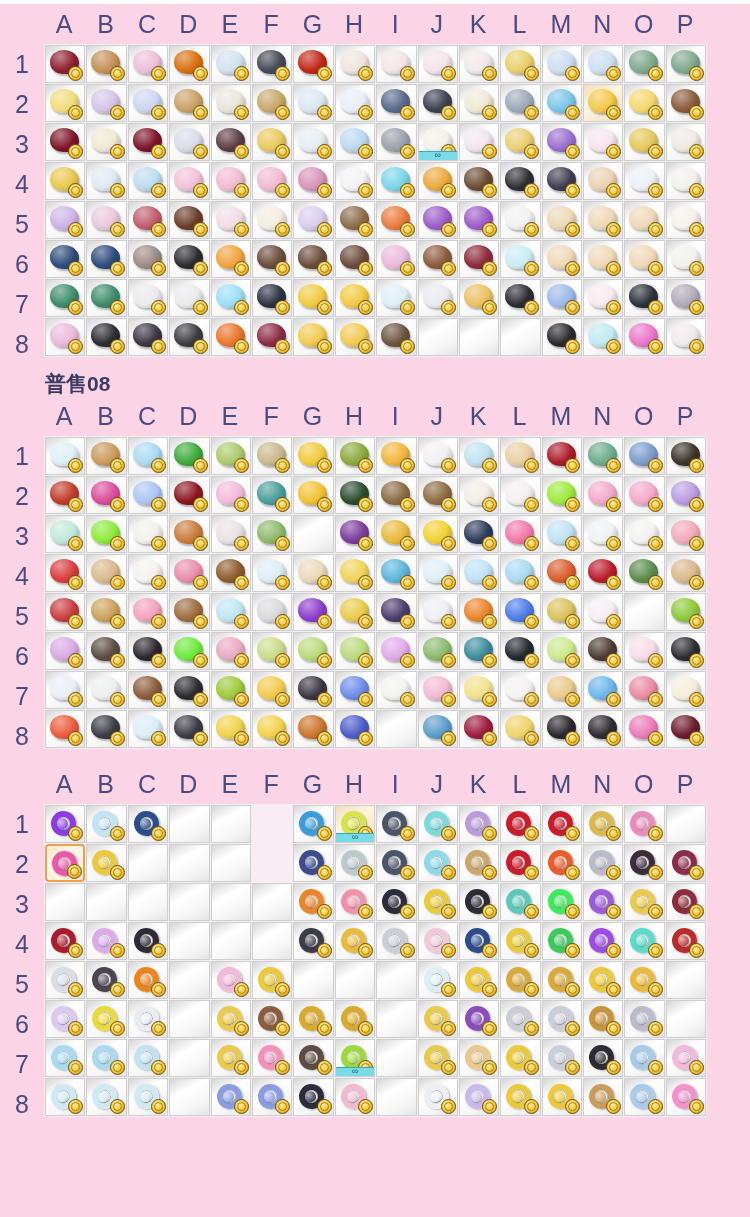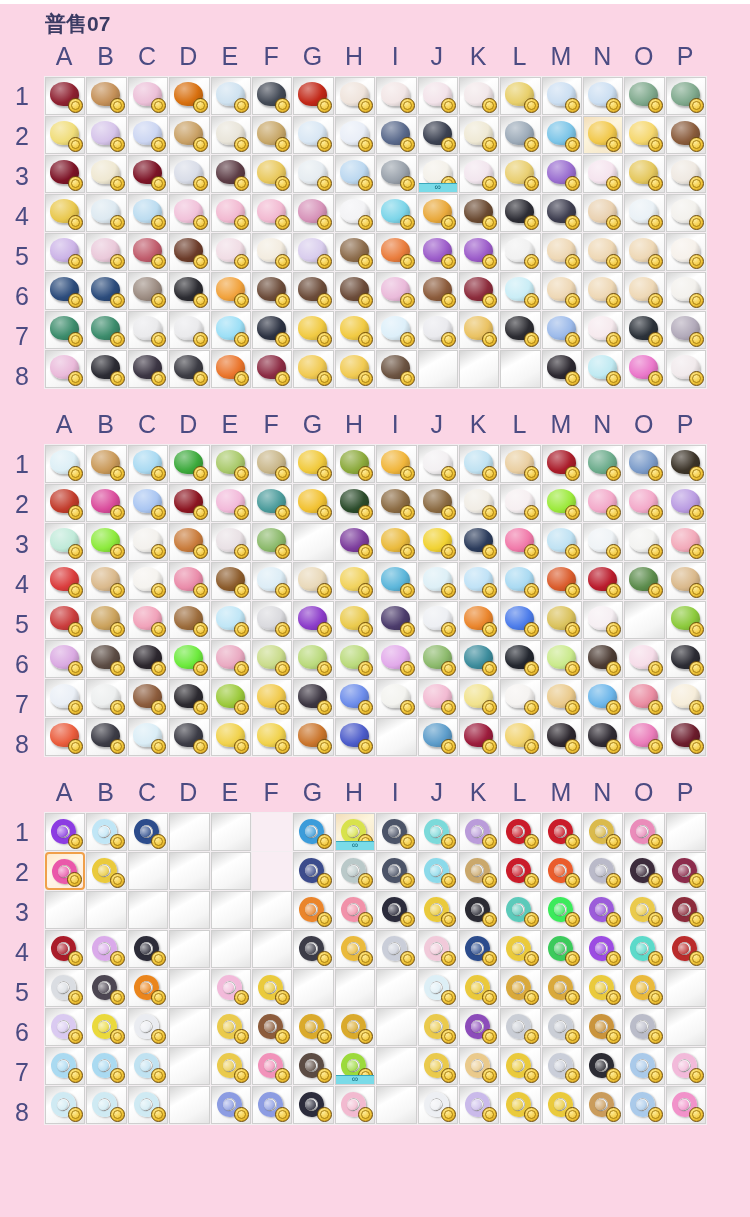--- a/index.html
+++ b/index.html
@@ -67,21 +67,20 @@
     color:#0e6678;font-size:9px;line-height:7px;text-align:center;
     letter-spacing:0;overflow:hidden;
   }
 </style>
 </head>
 <body>
 
 <div class="topbar"></div>
 <main id="sections">
     <section class="section">
-      <h2 class="section-title">普售07</h2>
       <div class="header-row">
         <div class="col-h">A</div>
         <div class="col-h">B</div>
         <div class="col-h">C</div>
         <div class="col-h">D</div>
         <div class="col-h">E</div>
         <div class="col-h">F</div>
         <div class="col-h">G</div>
         <div class="col-h">H</div>
         <div class="col-h">I</div>
@@ -615,20 +614,574 @@
             <div class="cell slot">
               <div class="blob" style="background: radial-gradient(circle at 35% 28%, rgb(220, 243, 248), rgb(192, 234, 242) 55%, rgb(134, 164, 169));"></div>
               <div class="coin"></div>
             </div>
             <div class="cell slot">
               <div class="blob" style="background: radial-gradient(circle at 35% 28%, rgb(243, 180, 226), rgb(234, 119, 202) 55%, rgb(164, 83, 141));"></div>
               <div class="coin"></div>
             </div>
             <div class="cell slot">
               <div class="blob" style="background: radial-gradient(circle at 35% 28%, rgb(247, 243, 245), rgb(241, 234, 236) 55%, rgb(169, 164, 165));"></div>
+              <div class="coin"></div>
+            </div>
+          </div>
+        </div>
+      </div>
+    </section>
+    <section class="section">
+      <h2 class="section-title">普售08</h2>
+      <div class="header-row">
+        <div class="col-h">A</div>
+        <div class="col-h">B</div>
+        <div class="col-h">C</div>
+        <div class="col-h">D</div>
+        <div class="col-h">E</div>
+        <div class="col-h">F</div>
+        <div class="col-h">G</div>
+        <div class="col-h">H</div>
+        <div class="col-h">I</div>
+        <div class="col-h">J</div>
+        <div class="col-h">K</div>
+        <div class="col-h">L</div>
+        <div class="col-h">M</div>
+        <div class="col-h">N</div>
+        <div class="col-h">O</div>
+        <div class="col-h">P</div>
+      </div>
+      <div class="sec-body">
+        <div class="labels-col">
+          <div class="row-label">1</div>
+          <div class="row-label">2</div>
+          <div class="row-label">3</div>
+          <div class="row-label">4</div>
+          <div class="row-label">5</div>
+          <div class="row-label">6</div>
+          <div class="row-label">7</div>
+          <div class="row-label">8</div>
+        </div>
+        <div class="grid">
+          <div class="grid-row">
+            <div class="cell slot">
+              <div class="blob" style="background: radial-gradient(circle at 35% 28%, rgb(236, 246, 250), rgb(221, 239, 246) 55%, rgb(155, 167, 172));"></div>
+              <div class="coin"></div>
+            </div>
+            <div class="cell slot">
+              <div class="blob" style="background: radial-gradient(circle at 35% 28%, rgb(226, 199, 164), rgb(202, 154, 90) 55%, rgb(141, 108, 63));"></div>
+              <div class="coin"></div>
+            </div>
+            <div class="cell slot">
+              <div class="blob" style="background: radial-gradient(circle at 35% 28%, rgb(208, 235, 248), rgb(170, 218, 242) 55%, rgb(119, 153, 169));"></div>
+              <div class="coin"></div>
+            </div>
+            <div class="cell slot">
+              <div class="blob" style="background: radial-gradient(circle at 35% 28%, rgb(148, 208, 148), rgb(60, 170, 60) 55%, rgb(42, 119, 42));"></div>
+              <div class="coin"></div>
+            </div>
+            <div class="cell slot">
+              <div class="blob" style="background: radial-gradient(circle at 35% 28%, rgb(208, 226, 174), rgb(170, 202, 108) 55%, rgb(119, 141, 76));"></div>
+              <div class="coin"></div>
+            </div>
+            <div class="cell slot">
+              <div class="blob" style="background: radial-gradient(circle at 35% 28%, rgb(226, 216, 192), rgb(202, 184, 140) 55%, rgb(141, 129, 98));"></div>
+              <div class="coin"></div>
+            </div>
+            <div class="cell slot">
+              <div class="blob" style="background: radial-gradient(circle at 35% 28%, rgb(247, 226, 148), rgb(241, 202, 60) 55%, rgb(169, 141, 42));"></div>
+              <div class="coin"></div>
+            </div>
+            <div class="cell slot">
+              <div class="blob" style="background: radial-gradient(circle at 35% 28%, rgb(192, 208, 148), rgb(140, 170, 60) 55%, rgb(98, 119, 42));"></div>
+              <div class="coin"></div>
+            </div>
+            <div class="cell slot">
+              <div class="blob" style="background: radial-gradient(circle at 35% 28%, rgb(247, 215, 148), rgb(241, 182, 60) 55%, rgb(169, 127, 42));"></div>
+              <div class="coin"></div>
+            </div>
+            <div class="cell slot">
+              <div class="blob" style="background: radial-gradient(circle at 35% 28%, rgb(248, 247, 248), rgb(243, 240, 242) 55%, rgb(170, 168, 169));"></div>
+              <div class="coin"></div>
+            </div>
+            <div class="cell slot">
+              <div class="blob" style="background: radial-gradient(circle at 35% 28%, rgb(220, 239, 248), rgb(192, 226, 242) 55%, rgb(134, 158, 169));"></div>
+              <div class="coin"></div>
+            </div>
+            <div class="cell slot">
+              <div class="blob" style="background: radial-gradient(circle at 35% 28%, rgb(243, 229, 204), rgb(234, 207, 162) 55%, rgb(164, 145, 113));"></div>
+              <div class="coin"></div>
+            </div>
+            <div class="cell slot">
+              <div class="blob" style="background: radial-gradient(circle at 35% 28%, rgb(208, 130, 138), rgb(170, 28, 42) 55%, rgb(119, 20, 29));"></div>
+              <div class="coin"></div>
+            </div>
+            <div class="cell slot">
+              <div class="blob" style="background: radial-gradient(circle at 35% 28%, rgb(174, 209, 192), rgb(108, 172, 140) 55%, rgb(76, 120, 98));"></div>
+              <div class="coin"></div>
+            </div>
+            <div class="cell slot">
+              <div class="blob" style="background: radial-gradient(circle at 35% 28%, rgb(183, 201, 226), rgb(124, 156, 202) 55%, rgb(87, 109, 141));"></div>
+              <div class="coin"></div>
+            </div>
+            <div class="cell slot">
+              <div class="blob" style="background: radial-gradient(circle at 35% 28%, rgb(148, 143, 137), rgb(60, 52, 41) 55%, rgb(42, 36, 29));"></div>
+              <div class="coin"></div>
+            </div>
+          </div>
+          <div class="grid-row">
+            <div class="cell slot">
+              <div class="blob" style="background: radial-gradient(circle at 35% 28%, rgb(221, 148, 139), rgb(194, 60, 44) 55%, rgb(136, 42, 31));"></div>
+              <div class="coin"></div>
+            </div>
+            <div class="cell slot">
+              <div class="blob" style="background: radial-gradient(circle at 35% 28%, rgb(235, 157, 201), rgb(218, 76, 156) 55%, rgb(153, 53, 109));"></div>
+              <div class="coin"></div>
+            </div>
+            <div class="cell slot">
+              <div class="blob" style="background: radial-gradient(circle at 35% 28%, rgb(208, 224, 248), rgb(170, 198, 242) 55%, rgb(119, 139, 169));"></div>
+              <div class="coin"></div>
+            </div>
+            <div class="cell slot">
+              <div class="blob" style="background: radial-gradient(circle at 35% 28%, rgb(192, 127, 133), rgb(140, 22, 34) 55%, rgb(98, 15, 24));"></div>
+              <div class="coin"></div>
+            </div>
+            <div class="cell slot">
+              <div class="blob" style="background: radial-gradient(circle at 35% 28%, rgb(248, 217, 235), rgb(242, 186, 218) 55%, rgb(169, 130, 153));"></div>
+              <div class="coin"></div>
+            </div>
+            <div class="cell slot">
+              <div class="blob" style="background: radial-gradient(circle at 35% 28%, rgb(157, 201, 201), rgb(76, 156, 156) 55%, rgb(53, 109, 109));"></div>
+              <div class="coin"></div>
+            </div>
+            <div class="cell slot">
+              <div class="blob" style="background: radial-gradient(circle at 35% 28%, rgb(248, 221, 142), rgb(242, 194, 50) 55%, rgb(169, 136, 35));"></div>
+              <div class="coin"></div>
+            </div>
+            <div class="cell slot">
+              <div class="blob" style="background: radial-gradient(circle at 35% 28%, rgb(139, 157, 139), rgb(44, 76, 44) 55%, rgb(31, 53, 31));"></div>
+              <div class="coin"></div>
+            </div>
+            <div class="cell slot">
+              <div class="blob" style="background: radial-gradient(circle at 35% 28%, rgb(192, 174, 152), rgb(140, 108, 68) 55%, rgb(98, 76, 48));"></div>
+              <div class="coin"></div>
+            </div>
+            <div class="cell slot">
+              <div class="blob" style="background: radial-gradient(circle at 35% 28%, rgb(192, 174, 152), rgb(140, 108, 68) 55%, rgb(98, 76, 48));"></div>
+              <div class="coin"></div>
+            </div>
+            <div class="cell slot">
+              <div class="blob" style="background: radial-gradient(circle at 35% 28%, rgb(247, 245, 241), rgb(241, 237, 229) 55%, rgb(169, 166, 160));"></div>
+              <div class="coin"></div>
+            </div>
+            <div class="cell slot">
+              <div class="blob" style="background: radial-gradient(circle at 35% 28%, rgb(250, 246, 247), rgb(246, 239, 241) 55%, rgb(172, 167, 169));"></div>
+              <div class="coin"></div>
+            </div>
+            <div class="cell slot">
+              <div class="blob" style="background: radial-gradient(circle at 35% 28%, rgb(201, 243, 148), rgb(156, 234, 60) 55%, rgb(109, 164, 42));"></div>
+              <div class="coin"></div>
+            </div>
+            <div class="cell slot">
+              <div class="blob" style="background: radial-gradient(circle at 35% 28%, rgb(248, 208, 226), rgb(243, 170, 202) 55%, rgb(170, 119, 141));"></div>
+              <div class="coin"></div>
+            </div>
+            <div class="cell slot">
+              <div class="blob" style="background: radial-gradient(circle at 35% 28%, rgb(248, 208, 226), rgb(243, 170, 202) 55%, rgb(170, 119, 141));"></div>
+              <div class="coin"></div>
+            </div>
+            <div class="cell slot">
+              <div class="blob" style="background: radial-gradient(circle at 35% 28%, rgb(217, 201, 239), rgb(186, 156, 226) 55%, rgb(130, 109, 158));"></div>
+              <div class="coin"></div>
+            </div>
+          </div>
+          <div class="grid-row">
+            <div class="cell slot">
+              <div class="blob" style="background: radial-gradient(circle at 35% 28%, rgb(220, 243, 234), rgb(192, 234, 217) 55%, rgb(134, 164, 152));"></div>
+              <div class="coin"></div>
+            </div>
+            <div class="cell slot">
+              <div class="blob" style="background: radial-gradient(circle at 35% 28%, rgb(192, 243, 148), rgb(140, 234, 60) 55%, rgb(98, 164, 42));"></div>
+              <div class="coin"></div>
+            </div>
+            <div class="cell slot">
+              <div class="blob" style="background: radial-gradient(circle at 35% 28%, rgb(248, 247, 245), rgb(243, 241, 237) 55%, rgb(170, 169, 166));"></div>
+              <div class="coin"></div>
+            </div>
+            <div class="cell slot">
+              <div class="blob" style="background: radial-gradient(circle at 35% 28%, rgb(225, 183, 148), rgb(201, 124, 60) 55%, rgb(141, 87, 42));"></div>
+              <div class="coin"></div>
+            </div>
+            <div class="cell slot">
+              <div class="blob" style="background: radial-gradient(circle at 35% 28%, rgb(243, 239, 241), rgb(233, 225, 229) 55%, rgb(163, 158, 160));"></div>
+              <div class="coin"></div>
+            </div>
+            <div class="cell slot">
+              <div class="blob" style="background: radial-gradient(circle at 35% 28%, rgb(192, 217, 174), rgb(140, 186, 108) 55%, rgb(98, 130, 76));"></div>
+              <div class="coin"></div>
+            </div>
+            <div class="cell slot"></div>
+            <div class="cell slot">
+              <div class="blob" style="background: radial-gradient(circle at 35% 28%, rgb(183, 148, 201), rgb(124, 60, 156) 55%, rgb(87, 42, 109));"></div>
+              <div class="coin"></div>
+            </div>
+            <div class="cell slot">
+              <div class="blob" style="background: radial-gradient(circle at 35% 28%, rgb(243, 217, 148), rgb(234, 186, 60) 55%, rgb(164, 130, 42));"></div>
+              <div class="coin"></div>
+            </div>
+            <div class="cell slot">
+              <div class="blob" style="background: radial-gradient(circle at 35% 28%, rgb(247, 230, 142), rgb(241, 210, 50) 55%, rgb(169, 147, 35));"></div>
+              <div class="coin"></div>
+            </div>
+            <div class="cell slot">
+              <div class="blob" style="background: radial-gradient(circle at 35% 28%, rgb(139, 148, 165), rgb(44, 60, 92) 55%, rgb(31, 42, 64));"></div>
+              <div class="coin"></div>
+            </div>
+            <div class="cell slot">
+              <div class="blob" style="background: radial-gradient(circle at 35% 28%, rgb(247, 182, 208), rgb(241, 122, 170) 55%, rgb(169, 85, 119));"></div>
+              <div class="coin"></div>
+            </div>
+            <div class="cell slot">
+              <div class="blob" style="background: radial-gradient(circle at 35% 28%, rgb(220, 239, 248), rgb(192, 226, 243) 55%, rgb(134, 158, 170));"></div>
+              <div class="coin"></div>
+            </div>
+            <div class="cell slot">
+              <div class="blob" style="background: radial-gradient(circle at 35% 28%, rgb(246, 248, 250), rgb(239, 243, 246) 55%, rgb(167, 170, 172));"></div>
+              <div class="coin"></div>
+            </div>
+            <div class="cell slot">
+              <div class="blob" style="background: radial-gradient(circle at 35% 28%, rgb(248, 248, 247), rgb(243, 243, 241) 55%, rgb(170, 170, 169));"></div>
+              <div class="coin"></div>
+            </div>
+            <div class="cell slot">
+              <div class="blob" style="background: radial-gradient(circle at 35% 28%, rgb(248, 208, 217), rgb(242, 170, 186) 55%, rgb(169, 119, 130));"></div>
+              <div class="coin"></div>
+            </div>
+          </div>
+          <div class="grid-row">
+            <div class="cell slot">
+              <div class="blob" style="background: radial-gradient(circle at 35% 28%, rgb(235, 148, 148), rgb(218, 60, 60) 55%, rgb(153, 42, 42));"></div>
+              <div class="coin"></div>
+            </div>
+            <div class="cell slot">
+              <div class="blob" style="background: radial-gradient(circle at 35% 28%, rgb(235, 217, 192), rgb(218, 185, 140) 55%, rgb(153, 130, 98));"></div>
+              <div class="coin"></div>
+            </div>
+            <div class="cell slot">
+              <div class="blob" style="background: radial-gradient(circle at 35% 28%, rgb(250, 248, 246), rgb(245, 243, 239) 55%, rgb(172, 170, 167));"></div>
+              <div class="coin"></div>
+            </div>
+            <div class="cell slot">
+              <div class="blob" style="background: radial-gradient(circle at 35% 28%, rgb(243, 192, 208), rgb(234, 140, 170) 55%, rgb(164, 98, 119));"></div>
+              <div class="coin"></div>
+            </div>
+            <div class="cell slot">
+              <div class="blob" style="background: radial-gradient(circle at 35% 28%, rgb(192, 165, 139), rgb(140, 92, 44) 55%, rgb(98, 64, 31));"></div>
+              <div class="coin"></div>
+            </div>
+            <div class="cell slot">
+              <div class="blob" style="background: radial-gradient(circle at 35% 28%, rgb(236, 245, 250), rgb(221, 237, 246) 55%, rgb(155, 166, 172));"></div>
+              <div class="coin"></div>
+            </div>
+            <div class="cell slot">
+              <div class="blob" style="background: radial-gradient(circle at 35% 28%, rgb(243, 234, 217), rgb(233, 217, 186) 55%, rgb(163, 152, 130));"></div>
+              <div class="coin"></div>
+            </div>
+            <div class="cell slot">
+              <div class="blob" style="background: radial-gradient(circle at 35% 28%, rgb(247, 230, 165), rgb(241, 210, 92) 55%, rgb(169, 147, 64));"></div>
+              <div class="coin"></div>
+            </div>
+            <div class="cell slot">
+              <div class="blob" style="background: radial-gradient(circle at 35% 28%, rgb(165, 215, 235), rgb(92, 182, 218) 55%, rgb(64, 127, 153));"></div>
+              <div class="coin"></div>
+            </div>
+            <div class="cell slot">
+              <div class="blob" style="background: radial-gradient(circle at 35% 28%, rgb(236, 246, 250), rgb(221, 239, 246) 55%, rgb(155, 167, 172));"></div>
+              <div class="coin"></div>
+            </div>
+            <div class="cell slot">
+              <div class="blob" style="background: radial-gradient(circle at 35% 28%, rgb(220, 239, 250), rgb(192, 226, 246) 55%, rgb(134, 158, 172));"></div>
+              <div class="coin"></div>
+            </div>
+            <div class="cell slot">
+              <div class="blob" style="background: radial-gradient(circle at 35% 28%, rgb(208, 235, 248), rgb(170, 218, 242) 55%, rgb(119, 153, 169));"></div>
+              <div class="coin"></div>
+            </div>
+            <div class="cell slot">
+              <div class="blob" style="background: radial-gradient(circle at 35% 28%, rgb(235, 165, 139), rgb(218, 92, 44) 55%, rgb(153, 64, 31));"></div>
+              <div class="coin"></div>
+            </div>
+            <div class="cell slot">
+              <div class="blob" style="background: radial-gradient(circle at 35% 28%, rgb(217, 130, 139), rgb(186, 28, 44) 55%, rgb(130, 20, 31));"></div>
+              <div class="coin"></div>
+            </div>
+            <div class="cell slot">
+              <div class="blob" style="background: radial-gradient(circle at 35% 28%, rgb(165, 192, 157), rgb(92, 140, 76) 55%, rgb(64, 98, 53));"></div>
+              <div class="coin"></div>
+            </div>
+            <div class="cell slot">
+              <div class="blob" style="background: radial-gradient(circle at 35% 28%, rgb(235, 217, 192), rgb(218, 185, 140) 55%, rgb(153, 130, 98));"></div>
+              <div class="coin"></div>
+            </div>
+          </div>
+          <div class="grid-row">
+            <div class="cell slot">
+              <div class="blob" style="background: radial-gradient(circle at 35% 28%, rgb(226, 148, 148), rgb(202, 60, 60) 55%, rgb(141, 42, 42));"></div>
+              <div class="coin"></div>
+            </div>
+            <div class="cell slot">
+              <div class="blob" style="background: radial-gradient(circle at 35% 28%, rgb(226, 204, 165), rgb(203, 162, 92) 55%, rgb(142, 113, 64));"></div>
+              <div class="coin"></div>
+            </div>
+            <div class="cell slot">
+              <div class="blob" style="background: radial-gradient(circle at 35% 28%, rgb(247, 204, 217), rgb(241, 162, 186) 55%, rgb(169, 113, 130));"></div>
+              <div class="coin"></div>
+            </div>
+            <div class="cell slot">
+              <div class="blob" style="background: radial-gradient(circle at 35% 28%, rgb(201, 174, 148), rgb(156, 108, 60) 55%, rgb(109, 76, 42));"></div>
+              <div class="coin"></div>
+            </div>
+            <div class="cell slot">
+              <div class="blob" style="background: radial-gradient(circle at 35% 28%, rgb(220, 241, 250), rgb(192, 230, 246) 55%, rgb(134, 161, 172));"></div>
+              <div class="coin"></div>
+            </div>
+            <div class="cell slot">
+              <div class="blob" style="background: radial-gradient(circle at 35% 28%, rgb(235, 235, 237), rgb(218, 218, 222) 55%, rgb(153, 153, 155));"></div>
+              <div class="coin"></div>
+            </div>
+            <div class="cell slot">
+              <div class="blob" style="background: radial-gradient(circle at 35% 28%, rgb(192, 148, 226), rgb(140, 60, 202) 55%, rgb(98, 42, 141));"></div>
+              <div class="coin"></div>
+            </div>
+            <div class="cell slot">
+              <div class="blob" style="background: radial-gradient(circle at 35% 28%, rgb(243, 226, 157), rgb(234, 202, 76) 55%, rgb(164, 141, 53));"></div>
+              <div class="coin"></div>
+            </div>
+            <div class="cell slot">
+              <div class="blob" style="background: radial-gradient(circle at 35% 28%, rgb(157, 148, 174), rgb(76, 60, 108) 55%, rgb(53, 42, 76));"></div>
+              <div class="coin"></div>
+            </div>
+            <div class="cell slot">
+              <div class="blob" style="background: radial-gradient(circle at 35% 28%, rgb(245, 246, 248), rgb(237, 239, 243) 55%, rgb(166, 167, 170));"></div>
+              <div class="coin"></div>
+            </div>
+            <div class="cell slot">
+              <div class="blob" style="background: radial-gradient(circle at 35% 28%, rgb(243, 188, 139), rgb(234, 133, 44) 55%, rgb(164, 93, 31));"></div>
+              <div class="coin"></div>
+            </div>
+            <div class="cell slot">
+              <div class="blob" style="background: radial-gradient(circle at 35% 28%, rgb(157, 183, 243), rgb(76, 124, 234) 55%, rgb(53, 87, 164));"></div>
+              <div class="coin"></div>
+            </div>
+            <div class="cell slot">
+              <div class="blob" style="background: radial-gradient(circle at 35% 28%, rgb(235, 221, 165), rgb(218, 194, 92) 55%, rgb(153, 136, 64));"></div>
+              <div class="coin"></div>
+            </div>
+            <div class="cell slot">
+              <div class="blob" style="background: radial-gradient(circle at 35% 28%, rgb(250, 246, 248), rgb(246, 239, 243) 55%, rgb(172, 167, 170));"></div>
+              <div class="coin"></div>
+            </div>
+            <div class="cell slot"></div>
+            <div class="cell slot">
+              <div class="blob" style="background: radial-gradient(circle at 35% 28%, rgb(192, 226, 148), rgb(140, 202, 60) 55%, rgb(98, 141, 42));"></div>
+              <div class="coin"></div>
+            </div>
+          </div>
+          <div class="grid-row">
+            <div class="cell slot">
+              <div class="blob" style="background: radial-gradient(circle at 35% 28%, rgb(235, 208, 239), rgb(218, 170, 226) 55%, rgb(153, 119, 158));"></div>
+              <div class="coin"></div>
+            </div>
+            <div class="cell slot">
+              <div class="blob" style="background: radial-gradient(circle at 35% 28%, rgb(165, 157, 152), rgb(92, 76, 68) 55%, rgb(64, 53, 48));"></div>
+              <div class="coin"></div>
+            </div>
+            <div class="cell slot">
+              <div class="blob" style="background: radial-gradient(circle at 35% 28%, rgb(139, 136, 140), rgb(44, 39, 46) 55%, rgb(31, 27, 32));"></div>
+              <div class="coin"></div>
+            </div>
+            <div class="cell slot">
+              <div class="blob" style="background: radial-gradient(circle at 35% 28%, rgb(174, 243, 148), rgb(108, 234, 60) 55%, rgb(76, 164, 42));"></div>
+              <div class="coin"></div>
+            </div>
+            <div class="cell slot">
+              <div class="blob" style="background: radial-gradient(circle at 35% 28%, rgb(243, 208, 221), rgb(234, 170, 194) 55%, rgb(164, 119, 136));"></div>
+              <div class="coin"></div>
+            </div>
+            <div class="cell slot">
+              <div class="blob" style="background: radial-gradient(circle at 35% 28%, rgb(226, 236, 192), rgb(202, 220, 140) 55%, rgb(141, 154, 98));"></div>
+              <div class="coin"></div>
+            </div>
+            <div class="cell slot">
+              <div class="blob" style="background: radial-gradient(circle at 35% 28%, rgb(217, 235, 183), rgb(186, 218, 124) 55%, rgb(130, 153, 87));"></div>
+              <div class="coin"></div>
+            </div>
+            <div class="cell slot">
+              <div class="blob" style="background: radial-gradient(circle at 35% 28%, rgb(217, 235, 183), rgb(186, 218, 124) 55%, rgb(130, 153, 87));"></div>
+              <div class="coin"></div>
+            </div>
+            <div class="cell slot">
+              <div class="blob" style="background: radial-gradient(circle at 35% 28%, rgb(239, 208, 243), rgb(226, 170, 234) 55%, rgb(158, 119, 164));"></div>
+              <div class="coin"></div>
+            </div>
+            <div class="cell slot">
+              <div class="blob" style="background: radial-gradient(circle at 35% 28%, rgb(192, 217, 174), rgb(140, 186, 108) 55%, rgb(98, 130, 76));"></div>
+              <div class="coin"></div>
+            </div>
+            <div class="cell slot">
+              <div class="blob" style="background: radial-gradient(circle at 35% 28%, rgb(148, 192, 201), rgb(60, 140, 156) 55%, rgb(42, 98, 109));"></div>
+              <div class="coin"></div>
+            </div>
+            <div class="cell slot">
+              <div class="blob" style="background: radial-gradient(circle at 35% 28%, rgb(134, 136, 141), rgb(35, 39, 47) 55%, rgb(25, 27, 33));"></div>
+              <div class="coin"></div>
+            </div>
+            <div class="cell slot">
+              <div class="blob" style="background: radial-gradient(circle at 35% 28%, rgb(226, 243, 192), rgb(202, 234, 140) 55%, rgb(141, 164, 98));"></div>
+              <div class="coin"></div>
+            </div>
+            <div class="cell slot">
+              <div class="blob" style="background: radial-gradient(circle at 35% 28%, rgb(157, 148, 143), rgb(76, 60, 52) 55%, rgb(53, 42, 36));"></div>
+              <div class="coin"></div>
+            </div>
+            <div class="cell slot">
+              <div class="blob" style="background: radial-gradient(circle at 35% 28%, rgb(250, 236, 243), rgb(246, 221, 233) 55%, rgb(172, 155, 163));"></div>
+              <div class="coin"></div>
+            </div>
+            <div class="cell slot">
+              <div class="blob" style="background: radial-gradient(circle at 35% 28%, rgb(139, 139, 143), rgb(44, 44, 52) 55%, rgb(31, 31, 36));"></div>
+              <div class="coin"></div>
+            </div>
+          </div>
+          <div class="grid-row">
+            <div class="cell slot">
+              <div class="blob" style="background: radial-gradient(circle at 35% 28%, rgb(243, 246, 250), rgb(234, 239, 246) 55%, rgb(164, 167, 172));"></div>
+              <div class="coin"></div>
+            </div>
+            <div class="cell slot">
+              <div class="blob" style="background: radial-gradient(circle at 35% 28%, rgb(245, 246, 246), rgb(237, 239, 239) 55%, rgb(166, 167, 167));"></div>
+              <div class="coin"></div>
+            </div>
+            <div class="cell slot">
+              <div class="blob" style="background: radial-gradient(circle at 35% 28%, rgb(192, 165, 148), rgb(140, 92, 60) 55%, rgb(98, 64, 42));"></div>
+              <div class="coin"></div>
+            </div>
+            <div class="cell slot">
+              <div class="blob" style="background: radial-gradient(circle at 35% 28%, rgb(139, 138, 141), rgb(44, 42, 48) 55%, rgb(31, 29, 34));"></div>
+              <div class="coin"></div>
+            </div>
+            <div class="cell slot">
+              <div class="blob" style="background: radial-gradient(circle at 35% 28%, rgb(201, 226, 148), rgb(156, 202, 60) 55%, rgb(109, 141, 42));"></div>
+              <div class="coin"></div>
+            </div>
+            <div class="cell slot">
+              <div class="blob" style="background: radial-gradient(circle at 35% 28%, rgb(247, 226, 157), rgb(241, 202, 76) 55%, rgb(169, 141, 53));"></div>
+              <div class="coin"></div>
+            </div>
+            <div class="cell slot">
+              <div class="blob" style="background: radial-gradient(circle at 35% 28%, rgb(148, 144, 151), rgb(60, 54, 66) 55%, rgb(42, 38, 46));"></div>
+              <div class="coin"></div>
+            </div>
+            <div class="cell slot">
+              <div class="blob" style="background: radial-gradient(circle at 35% 28%, rgb(174, 192, 243), rgb(108, 140, 234) 55%, rgb(76, 98, 164));"></div>
+              <div class="coin"></div>
+            </div>
+            <div class="cell slot">
+              <div class="blob" style="background: radial-gradient(circle at 35% 28%, rgb(248, 248, 246), rgb(243, 243, 239) 55%, rgb(170, 170, 167));"></div>
+              <div class="coin"></div>
+            </div>
+            <div class="cell slot">
+              <div class="blob" style="background: radial-gradient(circle at 35% 28%, rgb(248, 217, 230), rgb(242, 186, 210) 55%, rgb(169, 130, 147));"></div>
+              <div class="coin"></div>
+            </div>
+            <div class="cell slot">
+              <div class="blob" style="background: radial-gradient(circle at 35% 28%, rgb(247, 239, 192), rgb(241, 226, 140) 55%, rgb(169, 158, 98));"></div>
+              <div class="coin"></div>
+            </div>
+            <div class="cell slot">
+              <div class="blob" style="background: radial-gradient(circle at 35% 28%, rgb(250, 248, 247), rgb(245, 243, 241) 55%, rgb(172, 170, 169));"></div>
+              <div class="coin"></div>
+            </div>
+            <div class="cell slot">
+              <div class="blob" style="background: radial-gradient(circle at 35% 28%, rgb(243, 226, 192), rgb(234, 202, 140) 55%, rgb(164, 141, 98));"></div>
+              <div class="coin"></div>
+            </div>
+            <div class="cell slot">
+              <div class="blob" style="background: radial-gradient(circle at 35% 28%, rgb(174, 215, 243), rgb(108, 182, 234) 55%, rgb(76, 127, 164));"></div>
+              <div class="coin"></div>
+            </div>
+            <div class="cell slot">
+              <div class="blob" style="background: radial-gradient(circle at 35% 28%, rgb(243, 192, 204), rgb(234, 140, 162) 55%, rgb(164, 98, 113));"></div>
+              <div class="coin"></div>
+            </div>
+            <div class="cell slot">
+              <div class="blob" style="background: radial-gradient(circle at 35% 28%, rgb(250, 245, 235), rgb(246, 237, 218) 55%, rgb(172, 166, 153));"></div>
+              <div class="coin"></div>
+            </div>
+          </div>
+          <div class="grid-row">
+            <div class="cell slot">
+              <div class="blob" style="background: radial-gradient(circle at 35% 28%, rgb(243, 165, 148), rgb(234, 92, 60) 55%, rgb(164, 64, 42));"></div>
+              <div class="coin"></div>
+            </div>
+            <div class="cell slot">
+              <div class="blob" style="background: radial-gradient(circle at 35% 28%, rgb(148, 148, 153), rgb(60, 60, 70) 55%, rgb(42, 42, 49));"></div>
+              <div class="coin"></div>
+            </div>
+            <div class="cell slot">
+              <div class="blob" style="background: radial-gradient(circle at 35% 28%, rgb(235, 245, 250), rgb(218, 237, 246) 55%, rgb(153, 166, 172));"></div>
+              <div class="coin"></div>
+            </div>
+            <div class="cell slot">
+              <div class="blob" style="background: radial-gradient(circle at 35% 28%, rgb(148, 148, 153), rgb(60, 60, 70) 55%, rgb(42, 42, 49));"></div>
+              <div class="coin"></div>
+            </div>
+            <div class="cell slot">
+              <div class="blob" style="background: radial-gradient(circle at 35% 28%, rgb(247, 230, 157), rgb(241, 210, 76) 55%, rgb(169, 147, 53));"></div>
+              <div class="coin"></div>
+            </div>
+            <div class="cell slot">
+              <div class="blob" style="background: radial-gradient(circle at 35% 28%, rgb(247, 230, 157), rgb(241, 210, 76) 55%, rgb(169, 147, 53));"></div>
+              <div class="coin"></div>
+            </div>
+            <div class="cell slot">
+              <div class="blob" style="background: radial-gradient(circle at 35% 28%, rgb(226, 179, 139), rgb(202, 117, 44) 55%, rgb(141, 82, 31));"></div>
+              <div class="coin"></div>
+            </div>
+            <div class="cell slot">
+              <div class="blob" style="background: radial-gradient(circle at 35% 28%, rgb(157, 165, 226), rgb(76, 92, 202) 55%, rgb(53, 64, 141));"></div>
+              <div class="coin"></div>
+            </div>
+            <div class="cell slot"></div>
+            <div class="cell slot">
+              <div class="blob" style="background: radial-gradient(circle at 35% 28%, rgb(165, 201, 226), rgb(92, 156, 202) 55%, rgb(64, 109, 141));"></div>
+              <div class="coin"></div>
+            </div>
+            <div class="cell slot">
+              <div class="blob" style="background: radial-gradient(circle at 35% 28%, rgb(201, 130, 148), rgb(156, 28, 60) 55%, rgb(109, 20, 42));"></div>
+              <div class="coin"></div>
+            </div>
+            <div class="cell slot">
+              <div class="blob" style="background: radial-gradient(circle at 35% 28%, rgb(247, 230, 174), rgb(241, 210, 108) 55%, rgb(169, 147, 76));"></div>
+              <div class="coin"></div>
+            </div>
+            <div class="cell slot">
+              <div class="blob" style="background: radial-gradient(circle at 35% 28%, rgb(139, 136, 140), rgb(44, 39, 46) 55%, rgb(31, 27, 32));"></div>
+              <div class="coin"></div>
+            </div>
+            <div class="cell slot">
+              <div class="blob" style="background: radial-gradient(circle at 35% 28%, rgb(141, 138, 143), rgb(47, 43, 51) 55%, rgb(33, 30, 36));"></div>
+              <div class="coin"></div>
+            </div>
+            <div class="cell slot">
+              <div class="blob" style="background: radial-gradient(circle at 35% 28%, rgb(243, 183, 217), rgb(234, 124, 186) 55%, rgb(164, 87, 130));"></div>
+              <div class="coin"></div>
+            </div>
+            <div class="cell slot">
+              <div class="blob" style="background: radial-gradient(circle at 35% 28%, rgb(174, 130, 139), rgb(108, 28, 44) 55%, rgb(76, 20, 31));"></div>
               <div class="coin"></div>
             </div>
           </div>
         </div>
       </div>
     </section>
     <section class="section">
       <div class="header-row">
         <div class="col-h">A</div>
         <div class="col-h">B</div>
@@ -654,573 +1207,20 @@
           <div class="row-label">3</div>
           <div class="row-label">4</div>
           <div class="row-label">5</div>
           <div class="row-label">6</div>
           <div class="row-label">7</div>
           <div class="row-label">8</div>
         </div>
         <div class="grid">
           <div class="grid-row">
             <div class="cell slot">
-              <div class="blob" style="background: radial-gradient(circle at 35% 28%, rgb(236, 246, 250), rgb(221, 239, 246) 55%, rgb(155, 167, 172));"></div>
-              <div class="coin"></div>
-            </div>
-            <div class="cell slot">
-              <div class="blob" style="background: radial-gradient(circle at 35% 28%, rgb(226, 199, 164), rgb(202, 154, 90) 55%, rgb(141, 108, 63));"></div>
-              <div class="coin"></div>
-            </div>
-            <div class="cell slot">
-              <div class="blob" style="background: radial-gradient(circle at 35% 28%, rgb(208, 235, 248), rgb(170, 218, 242) 55%, rgb(119, 153, 169));"></div>
-              <div class="coin"></div>
-            </div>
-            <div class="cell slot">
-              <div class="blob" style="background: radial-gradient(circle at 35% 28%, rgb(148, 208, 148), rgb(60, 170, 60) 55%, rgb(42, 119, 42));"></div>
-              <div class="coin"></div>
-            </div>
-            <div class="cell slot">
-              <div class="blob" style="background: radial-gradient(circle at 35% 28%, rgb(208, 226, 174), rgb(170, 202, 108) 55%, rgb(119, 141, 76));"></div>
-              <div class="coin"></div>
-            </div>
-            <div class="cell slot">
-              <div class="blob" style="background: radial-gradient(circle at 35% 28%, rgb(226, 216, 192), rgb(202, 184, 140) 55%, rgb(141, 129, 98));"></div>
-              <div class="coin"></div>
-            </div>
-            <div class="cell slot">
-              <div class="blob" style="background: radial-gradient(circle at 35% 28%, rgb(247, 226, 148), rgb(241, 202, 60) 55%, rgb(169, 141, 42));"></div>
-              <div class="coin"></div>
-            </div>
-            <div class="cell slot">
-              <div class="blob" style="background: radial-gradient(circle at 35% 28%, rgb(192, 208, 148), rgb(140, 170, 60) 55%, rgb(98, 119, 42));"></div>
-              <div class="coin"></div>
-            </div>
-            <div class="cell slot">
-              <div class="blob" style="background: radial-gradient(circle at 35% 28%, rgb(247, 215, 148), rgb(241, 182, 60) 55%, rgb(169, 127, 42));"></div>
-              <div class="coin"></div>
-            </div>
-            <div class="cell slot">
-              <div class="blob" style="background: radial-gradient(circle at 35% 28%, rgb(248, 247, 248), rgb(243, 240, 242) 55%, rgb(170, 168, 169));"></div>
-              <div class="coin"></div>
-            </div>
-            <div class="cell slot">
-              <div class="blob" style="background: radial-gradient(circle at 35% 28%, rgb(220, 239, 248), rgb(192, 226, 242) 55%, rgb(134, 158, 169));"></div>
-              <div class="coin"></div>
-            </div>
-            <div class="cell slot">
-              <div class="blob" style="background: radial-gradient(circle at 35% 28%, rgb(243, 229, 204), rgb(234, 207, 162) 55%, rgb(164, 145, 113));"></div>
-              <div class="coin"></div>
-            </div>
-            <div class="cell slot">
-              <div class="blob" style="background: radial-gradient(circle at 35% 28%, rgb(208, 130, 138), rgb(170, 28, 42) 55%, rgb(119, 20, 29));"></div>
-              <div class="coin"></div>
-            </div>
-            <div class="cell slot">
-              <div class="blob" style="background: radial-gradient(circle at 35% 28%, rgb(174, 209, 192), rgb(108, 172, 140) 55%, rgb(76, 120, 98));"></div>
-              <div class="coin"></div>
-            </div>
-            <div class="cell slot">
-              <div class="blob" style="background: radial-gradient(circle at 35% 28%, rgb(183, 201, 226), rgb(124, 156, 202) 55%, rgb(87, 109, 141));"></div>
-              <div class="coin"></div>
-            </div>
-            <div class="cell slot">
-              <div class="blob" style="background: radial-gradient(circle at 35% 28%, rgb(148, 143, 137), rgb(60, 52, 41) 55%, rgb(42, 36, 29));"></div>
-              <div class="coin"></div>
-            </div>
-          </div>
-          <div class="grid-row">
-            <div class="cell slot">
-              <div class="blob" style="background: radial-gradient(circle at 35% 28%, rgb(221, 148, 139), rgb(194, 60, 44) 55%, rgb(136, 42, 31));"></div>
-              <div class="coin"></div>
-            </div>
-            <div class="cell slot">
-              <div class="blob" style="background: radial-gradient(circle at 35% 28%, rgb(235, 157, 201), rgb(218, 76, 156) 55%, rgb(153, 53, 109));"></div>
-              <div class="coin"></div>
-            </div>
-            <div class="cell slot">
-              <div class="blob" style="background: radial-gradient(circle at 35% 28%, rgb(208, 224, 248), rgb(170, 198, 242) 55%, rgb(119, 139, 169));"></div>
-              <div class="coin"></div>
-            </div>
-            <div class="cell slot">
-              <div class="blob" style="background: radial-gradient(circle at 35% 28%, rgb(192, 127, 133), rgb(140, 22, 34) 55%, rgb(98, 15, 24));"></div>
-              <div class="coin"></div>
-            </div>
-            <div class="cell slot">
-              <div class="blob" style="background: radial-gradient(circle at 35% 28%, rgb(248, 217, 235), rgb(242, 186, 218) 55%, rgb(169, 130, 153));"></div>
-              <div class="coin"></div>
-            </div>
-            <div class="cell slot">
-              <div class="blob" style="background: radial-gradient(circle at 35% 28%, rgb(157, 201, 201), rgb(76, 156, 156) 55%, rgb(53, 109, 109));"></div>
-              <div class="coin"></div>
-            </div>
-            <div class="cell slot">
-              <div class="blob" style="background: radial-gradient(circle at 35% 28%, rgb(248, 221, 142), rgb(242, 194, 50) 55%, rgb(169, 136, 35));"></div>
-              <div class="coin"></div>
-            </div>
-            <div class="cell slot">
-              <div class="blob" style="background: radial-gradient(circle at 35% 28%, rgb(139, 157, 139), rgb(44, 76, 44) 55%, rgb(31, 53, 31));"></div>
-              <div class="coin"></div>
-            </div>
-            <div class="cell slot">
-              <div class="blob" style="background: radial-gradient(circle at 35% 28%, rgb(192, 174, 152), rgb(140, 108, 68) 55%, rgb(98, 76, 48));"></div>
-              <div class="coin"></div>
-            </div>
-            <div class="cell slot">
-              <div class="blob" style="background: radial-gradient(circle at 35% 28%, rgb(192, 174, 152), rgb(140, 108, 68) 55%, rgb(98, 76, 48));"></div>
-              <div class="coin"></div>
-            </div>
-            <div class="cell slot">
-              <div class="blob" style="background: radial-gradient(circle at 35% 28%, rgb(247, 245, 241), rgb(241, 237, 229) 55%, rgb(169, 166, 160));"></div>
-              <div class="coin"></div>
-            </div>
-            <div class="cell slot">
-              <div class="blob" style="background: radial-gradient(circle at 35% 28%, rgb(250, 246, 247), rgb(246, 239, 241) 55%, rgb(172, 167, 169));"></div>
-              <div class="coin"></div>
-            </div>
-            <div class="cell slot">
-              <div class="blob" style="background: radial-gradient(circle at 35% 28%, rgb(201, 243, 148), rgb(156, 234, 60) 55%, rgb(109, 164, 42));"></div>
-              <div class="coin"></div>
-            </div>
-            <div class="cell slot">
-              <div class="blob" style="background: radial-gradient(circle at 35% 28%, rgb(248, 208, 226), rgb(243, 170, 202) 55%, rgb(170, 119, 141));"></div>
-              <div class="coin"></div>
-            </div>
-            <div class="cell slot">
-              <div class="blob" style="background: radial-gradient(circle at 35% 28%, rgb(248, 208, 226), rgb(243, 170, 202) 55%, rgb(170, 119, 141));"></div>
-              <div class="coin"></div>
-            </div>
-            <div class="cell slot">
-              <div class="blob" style="background: radial-gradient(circle at 35% 28%, rgb(217, 201, 239), rgb(186, 156, 226) 55%, rgb(130, 109, 158));"></div>
-              <div class="coin"></div>
-            </div>
-          </div>
-          <div class="grid-row">
-            <div class="cell slot">
-              <div class="blob" style="background: radial-gradient(circle at 35% 28%, rgb(220, 243, 234), rgb(192, 234, 217) 55%, rgb(134, 164, 152));"></div>
-              <div class="coin"></div>
-            </div>
-            <div class="cell slot">
-              <div class="blob" style="background: radial-gradient(circle at 35% 28%, rgb(192, 243, 148), rgb(140, 234, 60) 55%, rgb(98, 164, 42));"></div>
-              <div class="coin"></div>
-            </div>
-            <div class="cell slot">
-              <div class="blob" style="background: radial-gradient(circle at 35% 28%, rgb(248, 247, 245), rgb(243, 241, 237) 55%, rgb(170, 169, 166));"></div>
-              <div class="coin"></div>
-            </div>
-            <div class="cell slot">
-              <div class="blob" style="background: radial-gradient(circle at 35% 28%, rgb(225, 183, 148), rgb(201, 124, 60) 55%, rgb(141, 87, 42));"></div>
-              <div class="coin"></div>
-            </div>
-            <div class="cell slot">
-              <div class="blob" style="background: radial-gradient(circle at 35% 28%, rgb(243, 239, 241), rgb(233, 225, 229) 55%, rgb(163, 158, 160));"></div>
-              <div class="coin"></div>
-            </div>
-            <div class="cell slot">
-              <div class="blob" style="background: radial-gradient(circle at 35% 28%, rgb(192, 217, 174), rgb(140, 186, 108) 55%, rgb(98, 130, 76));"></div>
-              <div class="coin"></div>
-            </div>
-            <div class="cell slot"></div>
-            <div class="cell slot">
-              <div class="blob" style="background: radial-gradient(circle at 35% 28%, rgb(183, 148, 201), rgb(124, 60, 156) 55%, rgb(87, 42, 109));"></div>
-              <div class="coin"></div>
-            </div>
-            <div class="cell slot">
-              <div class="blob" style="background: radial-gradient(circle at 35% 28%, rgb(243, 217, 148), rgb(234, 186, 60) 55%, rgb(164, 130, 42));"></div>
-              <div class="coin"></div>
-            </div>
-            <div class="cell slot">
-              <div class="blob" style="background: radial-gradient(circle at 35% 28%, rgb(247, 230, 142), rgb(241, 210, 50) 55%, rgb(169, 147, 35));"></div>
-              <div class="coin"></div>
-            </div>
-            <div class="cell slot">
-              <div class="blob" style="background: radial-gradient(circle at 35% 28%, rgb(139, 148, 165), rgb(44, 60, 92) 55%, rgb(31, 42, 64));"></div>
-              <div class="coin"></div>
-            </div>
-            <div class="cell slot">
-              <div class="blob" style="background: radial-gradient(circle at 35% 28%, rgb(247, 182, 208), rgb(241, 122, 170) 55%, rgb(169, 85, 119));"></div>
-              <div class="coin"></div>
-            </div>
-            <div class="cell slot">
-              <div class="blob" style="background: radial-gradient(circle at 35% 28%, rgb(220, 239, 248), rgb(192, 226, 243) 55%, rgb(134, 158, 170));"></div>
-              <div class="coin"></div>
-            </div>
-            <div class="cell slot">
-              <div class="blob" style="background: radial-gradient(circle at 35% 28%, rgb(246, 248, 250), rgb(239, 243, 246) 55%, rgb(167, 170, 172));"></div>
-              <div class="coin"></div>
-            </div>
-            <div class="cell slot">
-              <div class="blob" style="background: radial-gradient(circle at 35% 28%, rgb(248, 248, 247), rgb(243, 243, 241) 55%, rgb(170, 170, 169));"></div>
-              <div class="coin"></div>
-            </div>
-            <div class="cell slot">
-              <div class="blob" style="background: radial-gradient(circle at 35% 28%, rgb(248, 208, 217), rgb(242, 170, 186) 55%, rgb(169, 119, 130));"></div>
-              <div class="coin"></div>
-            </div>
-          </div>
-          <div class="grid-row">
-            <div class="cell slot">
-              <div class="blob" style="background: radial-gradient(circle at 35% 28%, rgb(235, 148, 148), rgb(218, 60, 60) 55%, rgb(153, 42, 42));"></div>
-              <div class="coin"></div>
-            </div>
-            <div class="cell slot">
-              <div class="blob" style="background: radial-gradient(circle at 35% 28%, rgb(235, 217, 192), rgb(218, 185, 140) 55%, rgb(153, 130, 98));"></div>
-              <div class="coin"></div>
-            </div>
-            <div class="cell slot">
-              <div class="blob" style="background: radial-gradient(circle at 35% 28%, rgb(250, 248, 246), rgb(245, 243, 239) 55%, rgb(172, 170, 167));"></div>
-              <div class="coin"></div>
-            </div>
-            <div class="cell slot">
-              <div class="blob" style="background: radial-gradient(circle at 35% 28%, rgb(243, 192, 208), rgb(234, 140, 170) 55%, rgb(164, 98, 119));"></div>
-              <div class="coin"></div>
-            </div>
-            <div class="cell slot">
-              <div class="blob" style="background: radial-gradient(circle at 35% 28%, rgb(192, 165, 139), rgb(140, 92, 44) 55%, rgb(98, 64, 31));"></div>
-              <div class="coin"></div>
-            </div>
-            <div class="cell slot">
-              <div class="blob" style="background: radial-gradient(circle at 35% 28%, rgb(236, 245, 250), rgb(221, 237, 246) 55%, rgb(155, 166, 172));"></div>
-              <div class="coin"></div>
-            </div>
-            <div class="cell slot">
-              <div class="blob" style="background: radial-gradient(circle at 35% 28%, rgb(243, 234, 217), rgb(233, 217, 186) 55%, rgb(163, 152, 130));"></div>
-              <div class="coin"></div>
-            </div>
-            <div class="cell slot">
-              <div class="blob" style="background: radial-gradient(circle at 35% 28%, rgb(247, 230, 165), rgb(241, 210, 92) 55%, rgb(169, 147, 64));"></div>
-              <div class="coin"></div>
-            </div>
-            <div class="cell slot">
-              <div class="blob" style="background: radial-gradient(circle at 35% 28%, rgb(165, 215, 235), rgb(92, 182, 218) 55%, rgb(64, 127, 153));"></div>
-              <div class="coin"></div>
-            </div>
-            <div class="cell slot">
-              <div class="blob" style="background: radial-gradient(circle at 35% 28%, rgb(236, 246, 250), rgb(221, 239, 246) 55%, rgb(155, 167, 172));"></div>
-              <div class="coin"></div>
-            </div>
-            <div class="cell slot">
-              <div class="blob" style="background: radial-gradient(circle at 35% 28%, rgb(220, 239, 250), rgb(192, 226, 246) 55%, rgb(134, 158, 172));"></div>
-              <div class="coin"></div>
-            </div>
-            <div class="cell slot">
-              <div class="blob" style="background: radial-gradient(circle at 35% 28%, rgb(208, 235, 248), rgb(170, 218, 242) 55%, rgb(119, 153, 169));"></div>
-              <div class="coin"></div>
-            </div>
-            <div class="cell slot">
-              <div class="blob" style="background: radial-gradient(circle at 35% 28%, rgb(235, 165, 139), rgb(218, 92, 44) 55%, rgb(153, 64, 31));"></div>
-              <div class="coin"></div>
-            </div>
-            <div class="cell slot">
-              <div class="blob" style="background: radial-gradient(circle at 35% 28%, rgb(217, 130, 139), rgb(186, 28, 44) 55%, rgb(130, 20, 31));"></div>
-              <div class="coin"></div>
-            </div>
-            <div class="cell slot">
-              <div class="blob" style="background: radial-gradient(circle at 35% 28%, rgb(165, 192, 157), rgb(92, 140, 76) 55%, rgb(64, 98, 53));"></div>
-              <div class="coin"></div>
-            </div>
-            <div class="cell slot">
-              <div class="blob" style="background: radial-gradient(circle at 35% 28%, rgb(235, 217, 192), rgb(218, 185, 140) 55%, rgb(153, 130, 98));"></div>
-              <div class="coin"></div>
-            </div>
-          </div>
-          <div class="grid-row">
-            <div class="cell slot">
-              <div class="blob" style="background: radial-gradient(circle at 35% 28%, rgb(226, 148, 148), rgb(202, 60, 60) 55%, rgb(141, 42, 42));"></div>
-              <div class="coin"></div>
-            </div>
-            <div class="cell slot">
-              <div class="blob" style="background: radial-gradient(circle at 35% 28%, rgb(226, 204, 165), rgb(203, 162, 92) 55%, rgb(142, 113, 64));"></div>
-              <div class="coin"></div>
-            </div>
-            <div class="cell slot">
-              <div class="blob" style="background: radial-gradient(circle at 35% 28%, rgb(247, 204, 217), rgb(241, 162, 186) 55%, rgb(169, 113, 130));"></div>
-              <div class="coin"></div>
-            </div>
-            <div class="cell slot">
-              <div class="blob" style="background: radial-gradient(circle at 35% 28%, rgb(201, 174, 148), rgb(156, 108, 60) 55%, rgb(109, 76, 42));"></div>
-              <div class="coin"></div>
-            </div>
-            <div class="cell slot">
-              <div class="blob" style="background: radial-gradient(circle at 35% 28%, rgb(220, 241, 250), rgb(192, 230, 246) 55%, rgb(134, 161, 172));"></div>
-              <div class="coin"></div>
-            </div>
-            <div class="cell slot">
-              <div class="blob" style="background: radial-gradient(circle at 35% 28%, rgb(235, 235, 237), rgb(218, 218, 222) 55%, rgb(153, 153, 155));"></div>
-              <div class="coin"></div>
-            </div>
-            <div class="cell slot">
-              <div class="blob" style="background: radial-gradient(circle at 35% 28%, rgb(192, 148, 226), rgb(140, 60, 202) 55%, rgb(98, 42, 141));"></div>
-              <div class="coin"></div>
-            </div>
-            <div class="cell slot">
-              <div class="blob" style="background: radial-gradient(circle at 35% 28%, rgb(243, 226, 157), rgb(234, 202, 76) 55%, rgb(164, 141, 53));"></div>
-              <div class="coin"></div>
-            </div>
-            <div class="cell slot">
-              <div class="blob" style="background: radial-gradient(circle at 35% 28%, rgb(157, 148, 174), rgb(76, 60, 108) 55%, rgb(53, 42, 76));"></div>
-              <div class="coin"></div>
-            </div>
-            <div class="cell slot">
-              <div class="blob" style="background: radial-gradient(circle at 35% 28%, rgb(245, 246, 248), rgb(237, 239, 243) 55%, rgb(166, 167, 170));"></div>
-              <div class="coin"></div>
-            </div>
-            <div class="cell slot">
-              <div class="blob" style="background: radial-gradient(circle at 35% 28%, rgb(243, 188, 139), rgb(234, 133, 44) 55%, rgb(164, 93, 31));"></div>
-              <div class="coin"></div>
-            </div>
-            <div class="cell slot">
-              <div class="blob" style="background: radial-gradient(circle at 35% 28%, rgb(157, 183, 243), rgb(76, 124, 234) 55%, rgb(53, 87, 164));"></div>
-              <div class="coin"></div>
-            </div>
-            <div class="cell slot">
-              <div class="blob" style="background: radial-gradient(circle at 35% 28%, rgb(235, 221, 165), rgb(218, 194, 92) 55%, rgb(153, 136, 64));"></div>
-              <div class="coin"></div>
-            </div>
-            <div class="cell slot">
-              <div class="blob" style="background: radial-gradient(circle at 35% 28%, rgb(250, 246, 248), rgb(246, 239, 243) 55%, rgb(172, 167, 170));"></div>
-              <div class="coin"></div>
-            </div>
-            <div class="cell slot"></div>
-            <div class="cell slot">
-              <div class="blob" style="background: radial-gradient(circle at 35% 28%, rgb(192, 226, 148), rgb(140, 202, 60) 55%, rgb(98, 141, 42));"></div>
-              <div class="coin"></div>
-            </div>
-          </div>
-          <div class="grid-row">
-            <div class="cell slot">
-              <div class="blob" style="background: radial-gradient(circle at 35% 28%, rgb(235, 208, 239), rgb(218, 170, 226) 55%, rgb(153, 119, 158));"></div>
-              <div class="coin"></div>
-            </div>
-            <div class="cell slot">
-              <div class="blob" style="background: radial-gradient(circle at 35% 28%, rgb(165, 157, 152), rgb(92, 76, 68) 55%, rgb(64, 53, 48));"></div>
-              <div class="coin"></div>
-            </div>
-            <div class="cell slot">
-              <div class="blob" style="background: radial-gradient(circle at 35% 28%, rgb(139, 136, 140), rgb(44, 39, 46) 55%, rgb(31, 27, 32));"></div>
-              <div class="coin"></div>
-            </div>
-            <div class="cell slot">
-              <div class="blob" style="background: radial-gradient(circle at 35% 28%, rgb(174, 243, 148), rgb(108, 234, 60) 55%, rgb(76, 164, 42));"></div>
-              <div class="coin"></div>
-            </div>
-            <div class="cell slot">
-              <div class="blob" style="background: radial-gradient(circle at 35% 28%, rgb(243, 208, 221), rgb(234, 170, 194) 55%, rgb(164, 119, 136));"></div>
-              <div class="coin"></div>
-            </div>
-            <div class="cell slot">
-              <div class="blob" style="background: radial-gradient(circle at 35% 28%, rgb(226, 236, 192), rgb(202, 220, 140) 55%, rgb(141, 154, 98));"></div>
-              <div class="coin"></div>
-            </div>
-            <div class="cell slot">
-              <div class="blob" style="background: radial-gradient(circle at 35% 28%, rgb(217, 235, 183), rgb(186, 218, 124) 55%, rgb(130, 153, 87));"></div>
-              <div class="coin"></div>
-            </div>
-            <div class="cell slot">
-              <div class="blob" style="background: radial-gradient(circle at 35% 28%, rgb(217, 235, 183), rgb(186, 218, 124) 55%, rgb(130, 153, 87));"></div>
-              <div class="coin"></div>
-            </div>
-            <div class="cell slot">
-              <div class="blob" style="background: radial-gradient(circle at 35% 28%, rgb(239, 208, 243), rgb(226, 170, 234) 55%, rgb(158, 119, 164));"></div>
-              <div class="coin"></div>
-            </div>
-            <div class="cell slot">
-              <div class="blob" style="background: radial-gradient(circle at 35% 28%, rgb(192, 217, 174), rgb(140, 186, 108) 55%, rgb(98, 130, 76));"></div>
-              <div class="coin"></div>
-            </div>
-            <div class="cell slot">
-              <div class="blob" style="background: radial-gradient(circle at 35% 28%, rgb(148, 192, 201), rgb(60, 140, 156) 55%, rgb(42, 98, 109));"></div>
-              <div class="coin"></div>
-            </div>
-            <div class="cell slot">
-              <div class="blob" style="background: radial-gradient(circle at 35% 28%, rgb(134, 136, 141), rgb(35, 39, 47) 55%, rgb(25, 27, 33));"></div>
-              <div class="coin"></div>
-            </div>
-            <div class="cell slot">
-              <div class="blob" style="background: radial-gradient(circle at 35% 28%, rgb(226, 243, 192), rgb(202, 234, 140) 55%, rgb(141, 164, 98));"></div>
-              <div class="coin"></div>
-            </div>
-            <div class="cell slot">
-              <div class="blob" style="background: radial-gradient(circle at 35% 28%, rgb(157, 148, 143), rgb(76, 60, 52) 55%, rgb(53, 42, 36));"></div>
-              <div class="coin"></div>
-            </div>
-            <div class="cell slot">
-              <div class="blob" style="background: radial-gradient(circle at 35% 28%, rgb(250, 236, 243), rgb(246, 221, 233) 55%, rgb(172, 155, 163));"></div>
-              <div class="coin"></div>
-            </div>
-            <div class="cell slot">
-              <div class="blob" style="background: radial-gradient(circle at 35% 28%, rgb(139, 139, 143), rgb(44, 44, 52) 55%, rgb(31, 31, 36));"></div>
-              <div class="coin"></div>
-            </div>
-          </div>
-          <div class="grid-row">
-            <div class="cell slot">
-              <div class="blob" style="background: radial-gradient(circle at 35% 28%, rgb(243, 246, 250), rgb(234, 239, 246) 55%, rgb(164, 167, 172));"></div>
-              <div class="coin"></div>
-            </div>
-            <div class="cell slot">
-              <div class="blob" style="background: radial-gradient(circle at 35% 28%, rgb(245, 246, 246), rgb(237, 239, 239) 55%, rgb(166, 167, 167));"></div>
-              <div class="coin"></div>
-            </div>
-            <div class="cell slot">
-              <div class="blob" style="background: radial-gradient(circle at 35% 28%, rgb(192, 165, 148), rgb(140, 92, 60) 55%, rgb(98, 64, 42));"></div>
-              <div class="coin"></div>
-            </div>
-            <div class="cell slot">
-              <div class="blob" style="background: radial-gradient(circle at 35% 28%, rgb(139, 138, 141), rgb(44, 42, 48) 55%, rgb(31, 29, 34));"></div>
-              <div class="coin"></div>
-            </div>
-            <div class="cell slot">
-              <div class="blob" style="background: radial-gradient(circle at 35% 28%, rgb(201, 226, 148), rgb(156, 202, 60) 55%, rgb(109, 141, 42));"></div>
-              <div class="coin"></div>
-            </div>
-            <div class="cell slot">
-              <div class="blob" style="background: radial-gradient(circle at 35% 28%, rgb(247, 226, 157), rgb(241, 202, 76) 55%, rgb(169, 141, 53));"></div>
-              <div class="coin"></div>
-            </div>
-            <div class="cell slot">
-              <div class="blob" style="background: radial-gradient(circle at 35% 28%, rgb(148, 144, 151), rgb(60, 54, 66) 55%, rgb(42, 38, 46));"></div>
-              <div class="coin"></div>
-            </div>
-            <div class="cell slot">
-              <div class="blob" style="background: radial-gradient(circle at 35% 28%, rgb(174, 192, 243), rgb(108, 140, 234) 55%, rgb(76, 98, 164));"></div>
-              <div class="coin"></div>
-            </div>
-            <div class="cell slot">
-              <div class="blob" style="background: radial-gradient(circle at 35% 28%, rgb(248, 248, 246), rgb(243, 243, 239) 55%, rgb(170, 170, 167));"></div>
-              <div class="coin"></div>
-            </div>
-            <div class="cell slot">
-              <div class="blob" style="background: radial-gradient(circle at 35% 28%, rgb(248, 217, 230), rgb(242, 186, 210) 55%, rgb(169, 130, 147));"></div>
-              <div class="coin"></div>
-            </div>
-            <div class="cell slot">
-              <div class="blob" style="background: radial-gradient(circle at 35% 28%, rgb(247, 239, 192), rgb(241, 226, 140) 55%, rgb(169, 158, 98));"></div>
-              <div class="coin"></div>
-            </div>
-            <div class="cell slot">
-              <div class="blob" style="background: radial-gradient(circle at 35% 28%, rgb(250, 248, 247), rgb(245, 243, 241) 55%, rgb(172, 170, 169));"></div>
-              <div class="coin"></div>
-            </div>
-            <div class="cell slot">
-              <div class="blob" style="background: radial-gradient(circle at 35% 28%, rgb(243, 226, 192), rgb(234, 202, 140) 55%, rgb(164, 141, 98));"></div>
-              <div class="coin"></div>
-            </div>
-            <div class="cell slot">
-              <div class="blob" style="background: radial-gradient(circle at 35% 28%, rgb(174, 215, 243), rgb(108, 182, 234) 55%, rgb(76, 127, 164));"></div>
-              <div class="coin"></div>
-            </div>
-            <div class="cell slot">
-              <div class="blob" style="background: radial-gradient(circle at 35% 28%, rgb(243, 192, 204), rgb(234, 140, 162) 55%, rgb(164, 98, 113));"></div>
-              <div class="coin"></div>
-            </div>
-            <div class="cell slot">
-              <div class="blob" style="background: radial-gradient(circle at 35% 28%, rgb(250, 245, 235), rgb(246, 237, 218) 55%, rgb(172, 166, 153));"></div>
-              <div class="coin"></div>
-            </div>
-          </div>
-          <div class="grid-row">
-            <div class="cell slot">
-              <div class="blob" style="background: radial-gradient(circle at 35% 28%, rgb(243, 165, 148), rgb(234, 92, 60) 55%, rgb(164, 64, 42));"></div>
-              <div class="coin"></div>
-            </div>
-            <div class="cell slot">
-              <div class="blob" style="background: radial-gradient(circle at 35% 28%, rgb(148, 148, 153), rgb(60, 60, 70) 55%, rgb(42, 42, 49));"></div>
-              <div class="coin"></div>
-            </div>
-            <div class="cell slot">
-              <div class="blob" style="background: radial-gradient(circle at 35% 28%, rgb(235, 245, 250), rgb(218, 237, 246) 55%, rgb(153, 166, 172));"></div>
-              <div class="coin"></div>
-            </div>
-            <div class="cell slot">
-              <div class="blob" style="background: radial-gradient(circle at 35% 28%, rgb(148, 148, 153), rgb(60, 60, 70) 55%, rgb(42, 42, 49));"></div>
-              <div class="coin"></div>
-            </div>
-            <div class="cell slot">
-              <div class="blob" style="background: radial-gradient(circle at 35% 28%, rgb(247, 230, 157), rgb(241, 210, 76) 55%, rgb(169, 147, 53));"></div>
-              <div class="coin"></div>
-            </div>
-            <div class="cell slot">
-              <div class="blob" style="background: radial-gradient(circle at 35% 28%, rgb(247, 230, 157), rgb(241, 210, 76) 55%, rgb(169, 147, 53));"></div>
-              <div class="coin"></div>
-            </div>
-            <div class="cell slot">
-              <div class="blob" style="background: radial-gradient(circle at 35% 28%, rgb(226, 179, 139), rgb(202, 117, 44) 55%, rgb(141, 82, 31));"></div>
-              <div class="coin"></div>
-            </div>
-            <div class="cell slot">
-              <div class="blob" style="background: radial-gradient(circle at 35% 28%, rgb(157, 165, 226), rgb(76, 92, 202) 55%, rgb(53, 64, 141));"></div>
-              <div class="coin"></div>
-            </div>
-            <div class="cell slot"></div>
-            <div class="cell slot">
-              <div class="blob" style="background: radial-gradient(circle at 35% 28%, rgb(165, 201, 226), rgb(92, 156, 202) 55%, rgb(64, 109, 141));"></div>
-              <div class="coin"></div>
-            </div>
-            <div class="cell slot">
-              <div class="blob" style="background: radial-gradient(circle at 35% 28%, rgb(201, 130, 148), rgb(156, 28, 60) 55%, rgb(109, 20, 42));"></div>
-              <div class="coin"></div>
-            </div>
-            <div class="cell slot">
-              <div class="blob" style="background: radial-gradient(circle at 35% 28%, rgb(247, 230, 174), rgb(241, 210, 108) 55%, rgb(169, 147, 76));"></div>
-              <div class="coin"></div>
-            </div>
-            <div class="cell slot">
-              <div class="blob" style="background: radial-gradient(circle at 35% 28%, rgb(139, 136, 140), rgb(44, 39, 46) 55%, rgb(31, 27, 32));"></div>
-              <div class="coin"></div>
-            </div>
-            <div class="cell slot">
-              <div class="blob" style="background: radial-gradient(circle at 35% 28%, rgb(141, 138, 143), rgb(47, 43, 51) 55%, rgb(33, 30, 36));"></div>
-              <div class="coin"></div>
-            </div>
-            <div class="cell slot">
-              <div class="blob" style="background: radial-gradient(circle at 35% 28%, rgb(243, 183, 217), rgb(234, 124, 186) 55%, rgb(164, 87, 130));"></div>
-              <div class="coin"></div>
-            </div>
-            <div class="cell slot">
-              <div class="blob" style="background: radial-gradient(circle at 35% 28%, rgb(174, 130, 139), rgb(108, 28, 44) 55%, rgb(76, 20, 31));"></div>
-              <div class="coin"></div>
-            </div>
-          </div>
-        </div>
-      </div>
-    </section>
-    <section class="section">
-      <div class="header-row">
-        <div class="col-h">A</div>
-        <div class="col-h">B</div>
-        <div class="col-h">C</div>
-        <div class="col-h">D</div>
-        <div class="col-h">E</div>
-        <div class="col-h">F</div>
-        <div class="col-h">G</div>
-        <div class="col-h">H</div>
-        <div class="col-h">I</div>
-        <div class="col-h">J</div>
-        <div class="col-h">K</div>
-        <div class="col-h">L</div>
-        <div class="col-h">M</div>
-        <div class="col-h">N</div>
-        <div class="col-h">O</div>
-        <div class="col-h">P</div>
-      </div>
-      <div class="sec-body">
-        <div class="labels-col">
-          <div class="row-label">1</div>
-          <div class="row-label">2</div>
-          <div class="row-label">3</div>
-          <div class="row-label">4</div>
-          <div class="row-label">5</div>
-          <div class="row-label">6</div>
-          <div class="row-label">7</div>
-          <div class="row-label">8</div>
-        </div>
-        <div class="grid">
-          <div class="grid-row">
-            <div class="cell slot">
               <div class="ring" style="border: 6px solid rgb(140, 60, 226);">
                 <div class="gem" style="background: radial-gradient(circle at 35% 30%, rgb(215, 187, 245), rgb(163, 99, 232) 60%, rgb(105, 45, 170));"></div>
               </div>
               <div class="coin"></div>
             </div>
             <div class="cell slot">
               <div class="ring" style="border: 6px solid rgb(192, 230, 246);">
                 <div class="gem" style="background: radial-gradient(circle at 35% 30%, rgb(233, 246, 252), rgb(205, 235, 248) 60%, rgb(144, 173, 185));"></div>
               </div>
               <div class="coin"></div>

